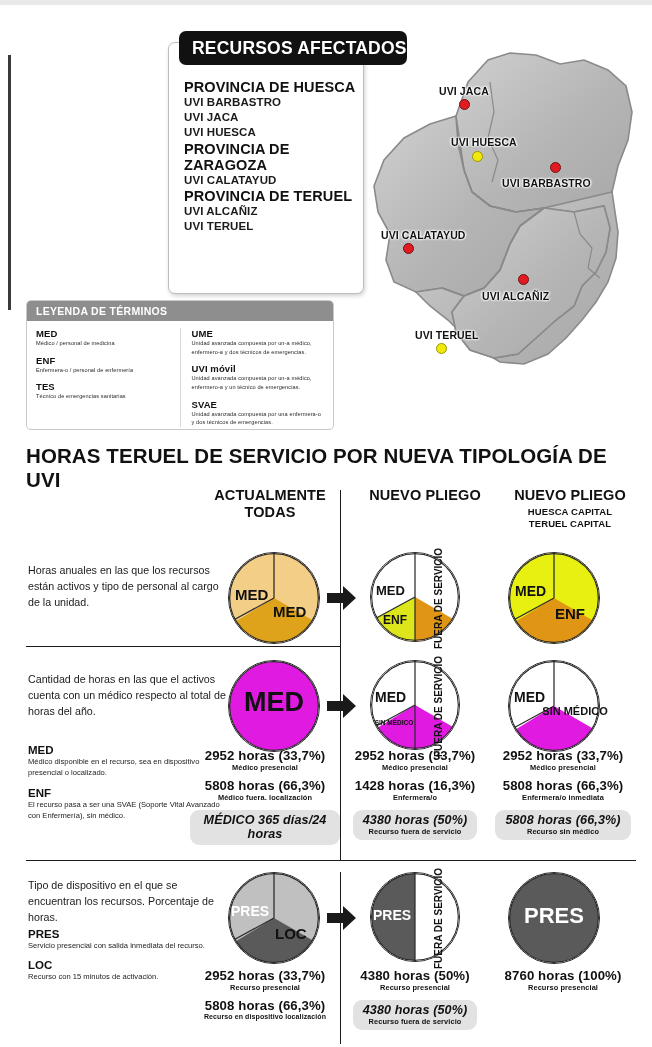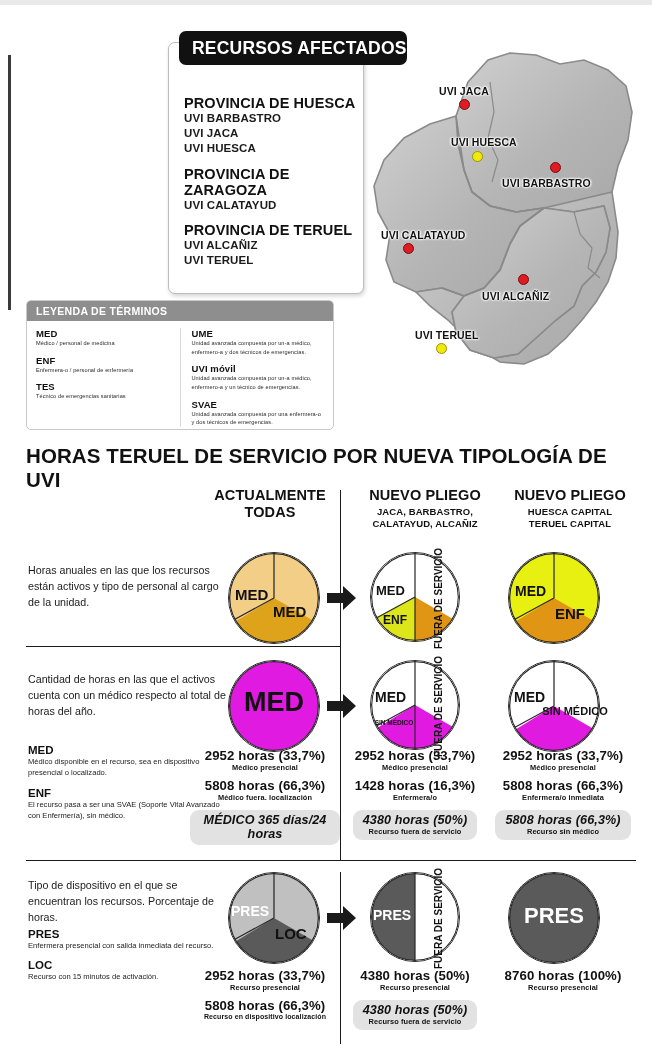--- a/index.html
+++ b/index.html
@@ -42,22 +42,22 @@
     background: #fff; border: 1px solid #bdbdbd; border-radius: 7px;
     box-shadow: 1px 2px 4px rgba(0,0,0,.18);
   }
   .panel-title {
     position: absolute; left: 10px; top: -12px; width: 228px; height: 34px;
     background: #111; border-radius: 7px; color: #fff;
     font-size: 17.5px; font-weight: bold; letter-spacing: .2px;
     display: flex; align-items: center; padding-left: 13px;
   }
   .panel-body { padding: 34px 0 0 15px; }
-  .prov { font-size: 14.5px; font-weight: bold; letter-spacing: .1px; margin-top: 9px; }
-  .prov:first-child { margin-top: 18px; }
+  .prov { font-size: 14.5px; font-weight: bold; letter-spacing: .1px; margin-top: 0; }
+  .prov:first-child { margin-top: 2px; }
   .uvi { font-size: 11.5px; font-weight: bold; line-height: 1.32; letter-spacing: .1px; color:#1b1b1b;}
 
   
   .legend {
     position: absolute; left: 26px; top: 300px; width: 308px; height: 130px;
     background: #fff; border: 1px solid #c9c9c9; border-radius: 5px;
   }
   .legend-hd {
     height: 20px; background: #8e8e8e; color: #fff;
     font-size: 10.5px; font-weight: bold; letter-spacing: .3px;
@@ -228,21 +228,20 @@
   </div>
 
   <div class="main-title">HORAS TERUEL DE SERVICIO POR NUEVA TIPOLOGÍA DE UVI</div>
 
   <div class="col-heads">
     <div class="col-head" style="left:200px;top:0;width:140px;">
       <div class="ch-main">ACTUALMENTE<br>TODAS</div>
     </div>
     <div class="col-head" style="left:350px;top:0;width:150px;">
       <div class="ch-main">NUEVO PLIEGO</div>
-      <div class="ch-sub">JACA, BARBASTRO,<br>CALATAYUD, ALCAÑIZ</div>
     </div>
     <div class="col-head" style="left:495px;top:0;width:150px;">
       <div class="ch-main">NUEVO PLIEGO</div>
       <div class="ch-sub">HUESCA CAPITAL<br>TERUEL CAPITAL</div>
     </div>
   </div>
 
   <div class="vdiv" style="top:490px;height:370px;"></div>
   <div class="vdiv" style="top:872px;height:172px;"></div>
 
@@ -369,21 +368,21 @@
     <div class="st-chip">
       <div class="st-big">5808 horas (66,3%)</div>
       <div class="st-small">Recurso sin médico</div>
     </div>
   </div>
 
   <div class="row-desc" style="top:878px;">Tipo de dispositivo en el que se encuentran los recursos. Porcentaje de horas.</div>
 
   <div class="defs" style="top:928px;">
     <div class="def-term">PRES</div>
-    <div class="def-text">Enfermera presencial con salida inmediata del recurso.</div>
+    <div class="def-text">Servicio presencial con salida inmediata del recurso.</div>
     <div class="def-term">LOC</div>
     <div class="def-text">Recurso con 15 minutos de activación.</div>
   </div>
 
   <div class="pie" style="left:228px;top:872px;width:92px;height:92px;">
     <svg width="90" height="90" viewBox="0 0 100 100">
       <circle cx="50" cy="50" r="50" fill="#c0c0c0"></circle>
       <path d="M50 50 L50 0 A50 50 0 0 0 6.1 73.9 Z" fill="#5a5a5a" transform="rotate(-121.3 50 50)"></path>
       <path d="M50 50 L50 0" stroke="#2a2a2a" stroke-width="1.4"></path>
       <path d="M50 50 L6.1 73.9" stroke="#2a2a2a" stroke-width="1.4"></path>

